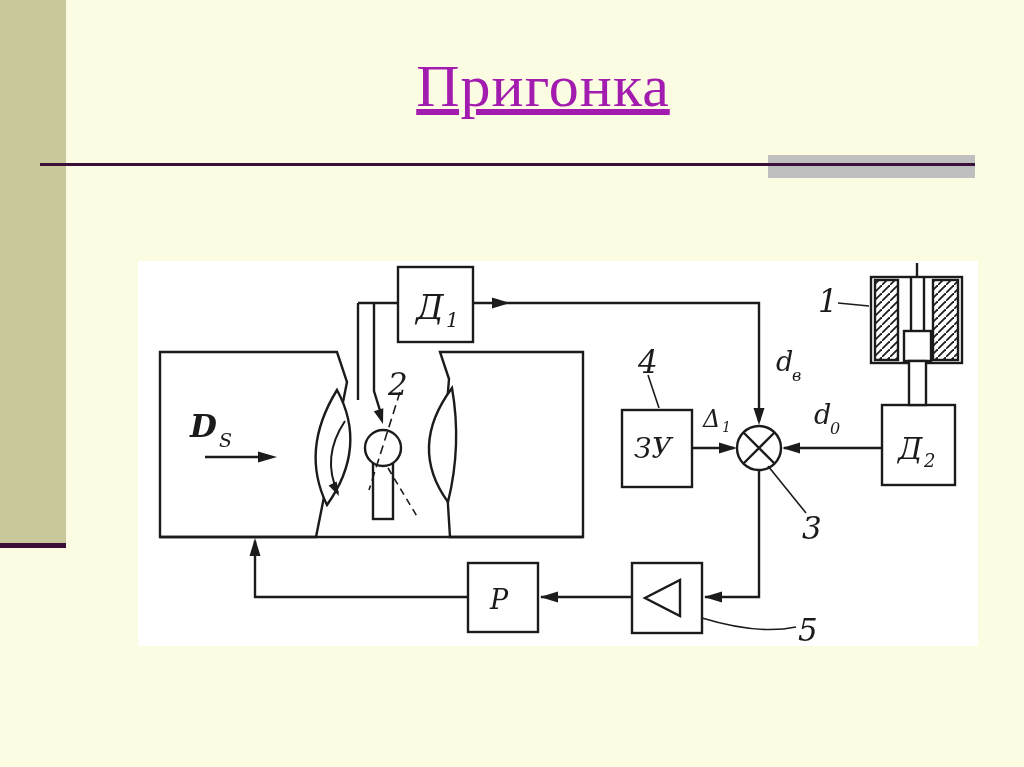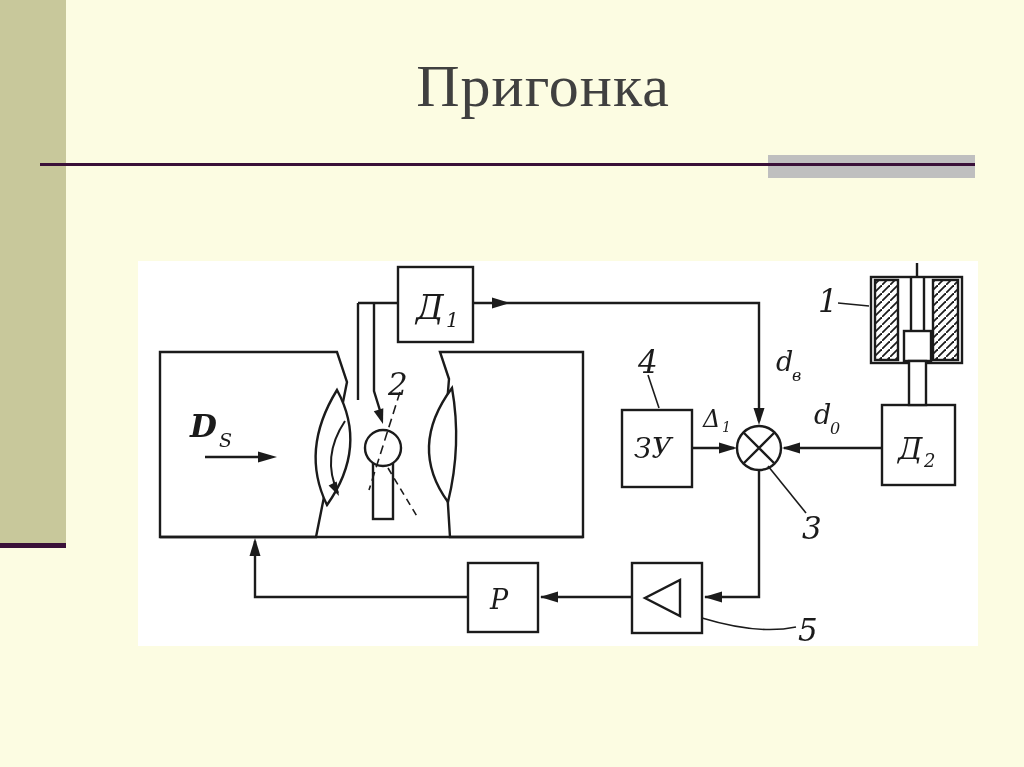--- a/index.html
+++ b/index.html
@@ -3,21 +3,21 @@
 <meta charset="utf-8">
 <style>
   html,body{margin:0;padding:0;}
   .slide{position:relative;width:1024px;height:767px;background:#FCFCE2;overflow:hidden;
          font-family:"Liberation Serif","DejaVu Serif",serif;}
   .sidebar{position:absolute;left:0;top:0;width:66px;height:543px;background:#C8C89B;}
   .sidebar-accent{position:absolute;left:0;top:543px;width:66px;height:5px;background:#3A1038;}
   .gray-bar{position:absolute;left:768px;top:155px;width:207px;height:23px;background:#BFBFBF;}
   .title-rule{position:absolute;left:40px;top:163px;width:935px;height:3px;background:#3A1038;}
   .slide-title{position:absolute;left:66px;right:4px;top:52px;text-align:center;
-               font-size:60px;color:#404040;letter-spacing:1px;}
+               font-size:60px;color:#a21caf;letter-spacing:1px;text-decoration:underline;}
   .panel{position:absolute;left:138px;top:261px;width:840px;height:385px;background:#FFFFFF;}
   svg text{font-family:"DejaVu Serif","Liberation Serif",serif;font-style:italic;fill:#1b1b1b;}
 </style>
 </head>
 <body>
 
 <div class="slide">
   <div class="sidebar"></div>
   <div class="sidebar-accent"></div>
   <div class="slide-title">Пригонка</div>

